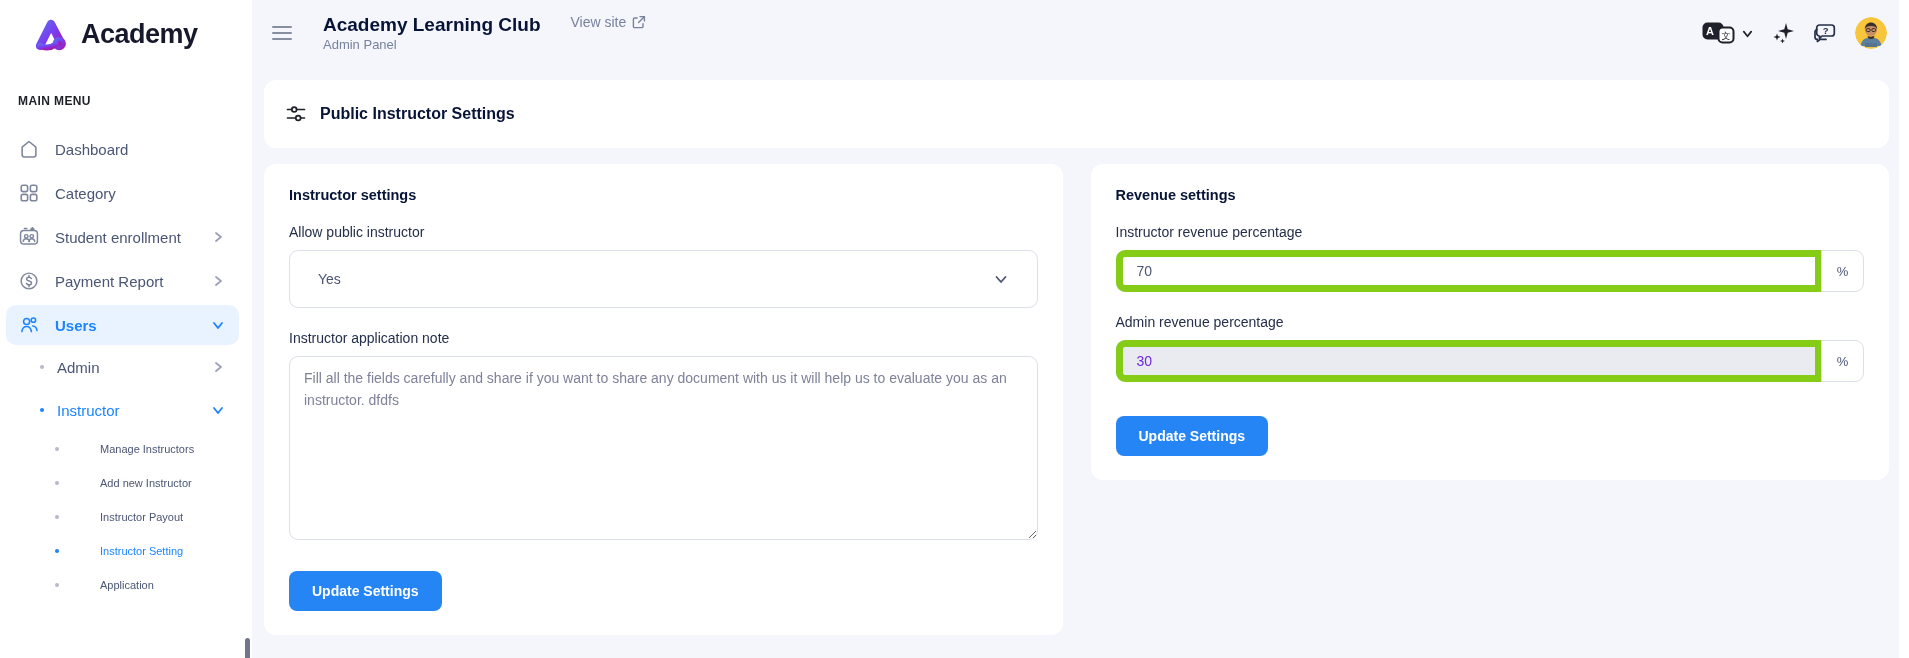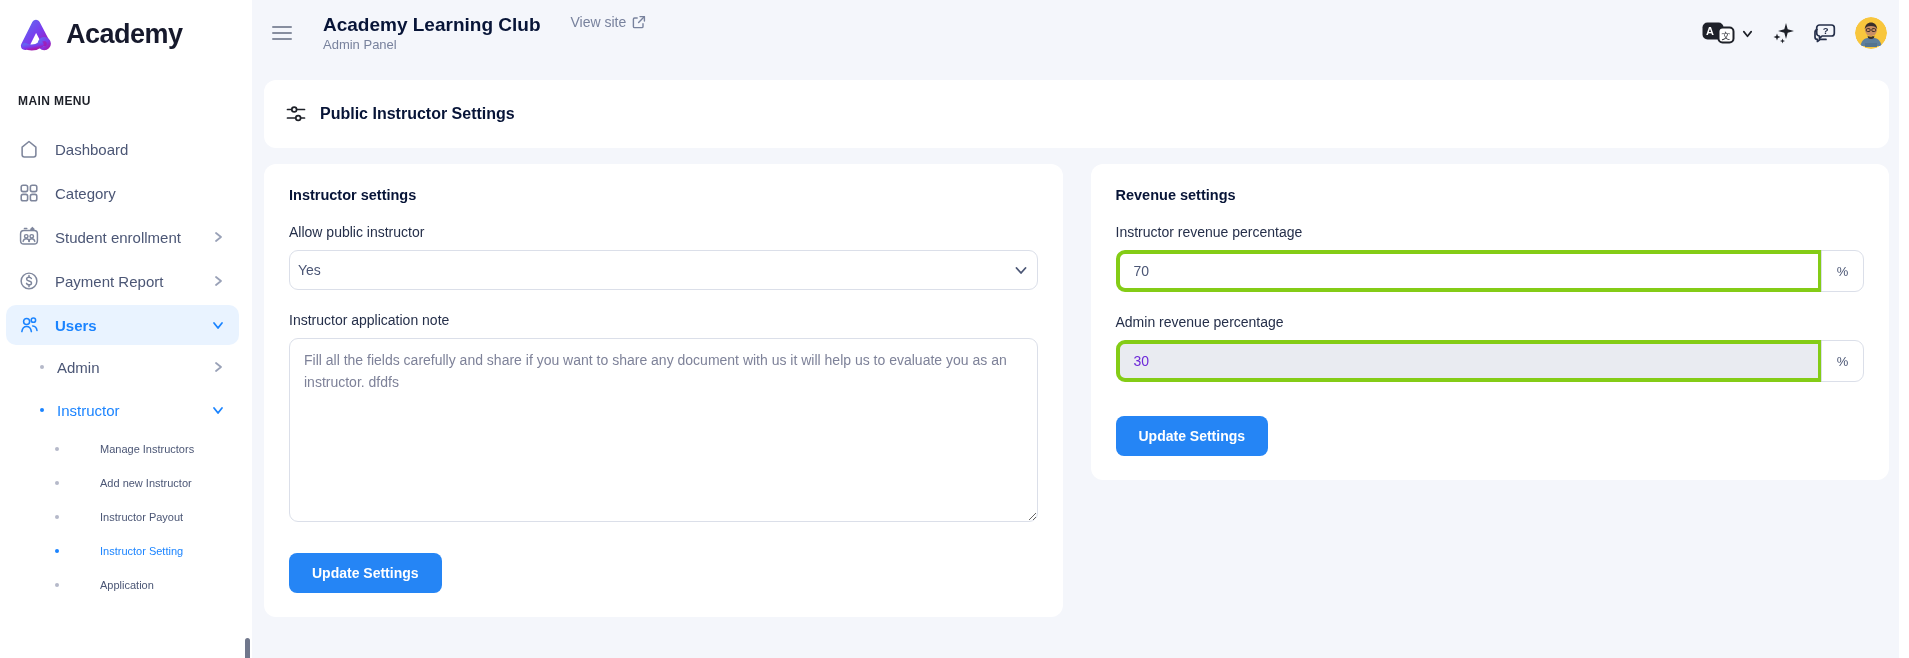--- a/index.html
+++ b/index.html
@@ -13,21 +13,21 @@
   .app { display:flex; width:1909px; height:658px; position:relative; }
 
   
   .sidebar {
     width:252px; min-width:252px; height:658px;
     background:#ffffff;
     position:relative;
     padding-top:10px;
     overflow:hidden;
   }
-  .logo-row { display:flex; align-items:center; gap:8px; padding-left:14px; height:48px; cursor:pointer; }
+  .logo-row { display:flex; align-items:center; gap:8px; padding-left:29px; height:48px; cursor:pointer; }
   .logo-mark { width:44px; height:44px; }
   .logo-text { font-size:27px; font-weight:700; color:#16192c; letter-spacing:-0.5px; }
   .menu-label {
     margin:36px 0 0 18px;
     font-size:12px; font-weight:700; color:#1e2129; letter-spacing:0.4px;
   }
   .nav { margin-top:21px; }
   .nav-item {
     height:40px; margin:0 13px 4px 6px;
     display:flex; align-items:center;
@@ -104,40 +104,40 @@
   }
   .page-title { font-size:16px; font-weight:700; color:#071437; }
 
   .cards-row { display:flex; gap:28px; margin:16px 20px 0 12px; align-items:flex-start; }
   .card { background:#fff; border-radius:12px; flex:1; padding:23px 25px 24px 25px; }
 
   .card-heading { font-size:14.5px; font-weight:700; color:#071437; margin-bottom:21px; }
   .field-label { font-size:14px; font-weight:500; color:#252f4a; margin-bottom:10px; }
 
   .select-box {
-    height:40px; border:1px solid #dbdfe9; border-radius:9px;
-    display:flex; align-items:center; padding:0 8px;
+    height:58px; border:1px solid #dbdfe9; border-radius:9px;
+    display:flex; align-items:center; padding:0 28px;
     font-size:14px; color:#4b5675; cursor:pointer;
     margin-bottom:22px; background:#fff;
   }
   .select-box .val { flex:1; }
   .select-box .chev { width:16px; height:16px; color:#4b5675; }
 
   textarea.note {
     width:100%; height:184px;
     border:1px solid #dbdfe9; border-radius:9px;
     padding:11px 14px; font-family:inherit;
     font-size:14px; line-height:1.55; color:#7e8299;
     resize:vertical; outline:none; background:#fff;
   }
 
   .input-group { display:flex; margin-bottom:22px; }
   .input-group input {
     flex:1; height:42px;
-    border:4px solid #84cc16; border-radius:9px 0 0 9px;
+    border:7px solid #84cc16; border-radius:9px 0 0 9px;
     padding:0 14px; font-family:inherit; font-size:14px; color:#4b5675;
     outline:none; background:#fff; min-width:0;
   }
   .input-group input:disabled { background:#e9ebf1; color:#6d28d9; }
   .input-group .addon {
     width:43px; height:42px;
     border:1px solid #dbdfe9; border-left-width:1px; margin-left:-1px;
     border-radius:0 9px 9px 0;
     display:flex; align-items:center; justify-content:center;
     font-size:13px; color:#4b5675; background:#fff;

